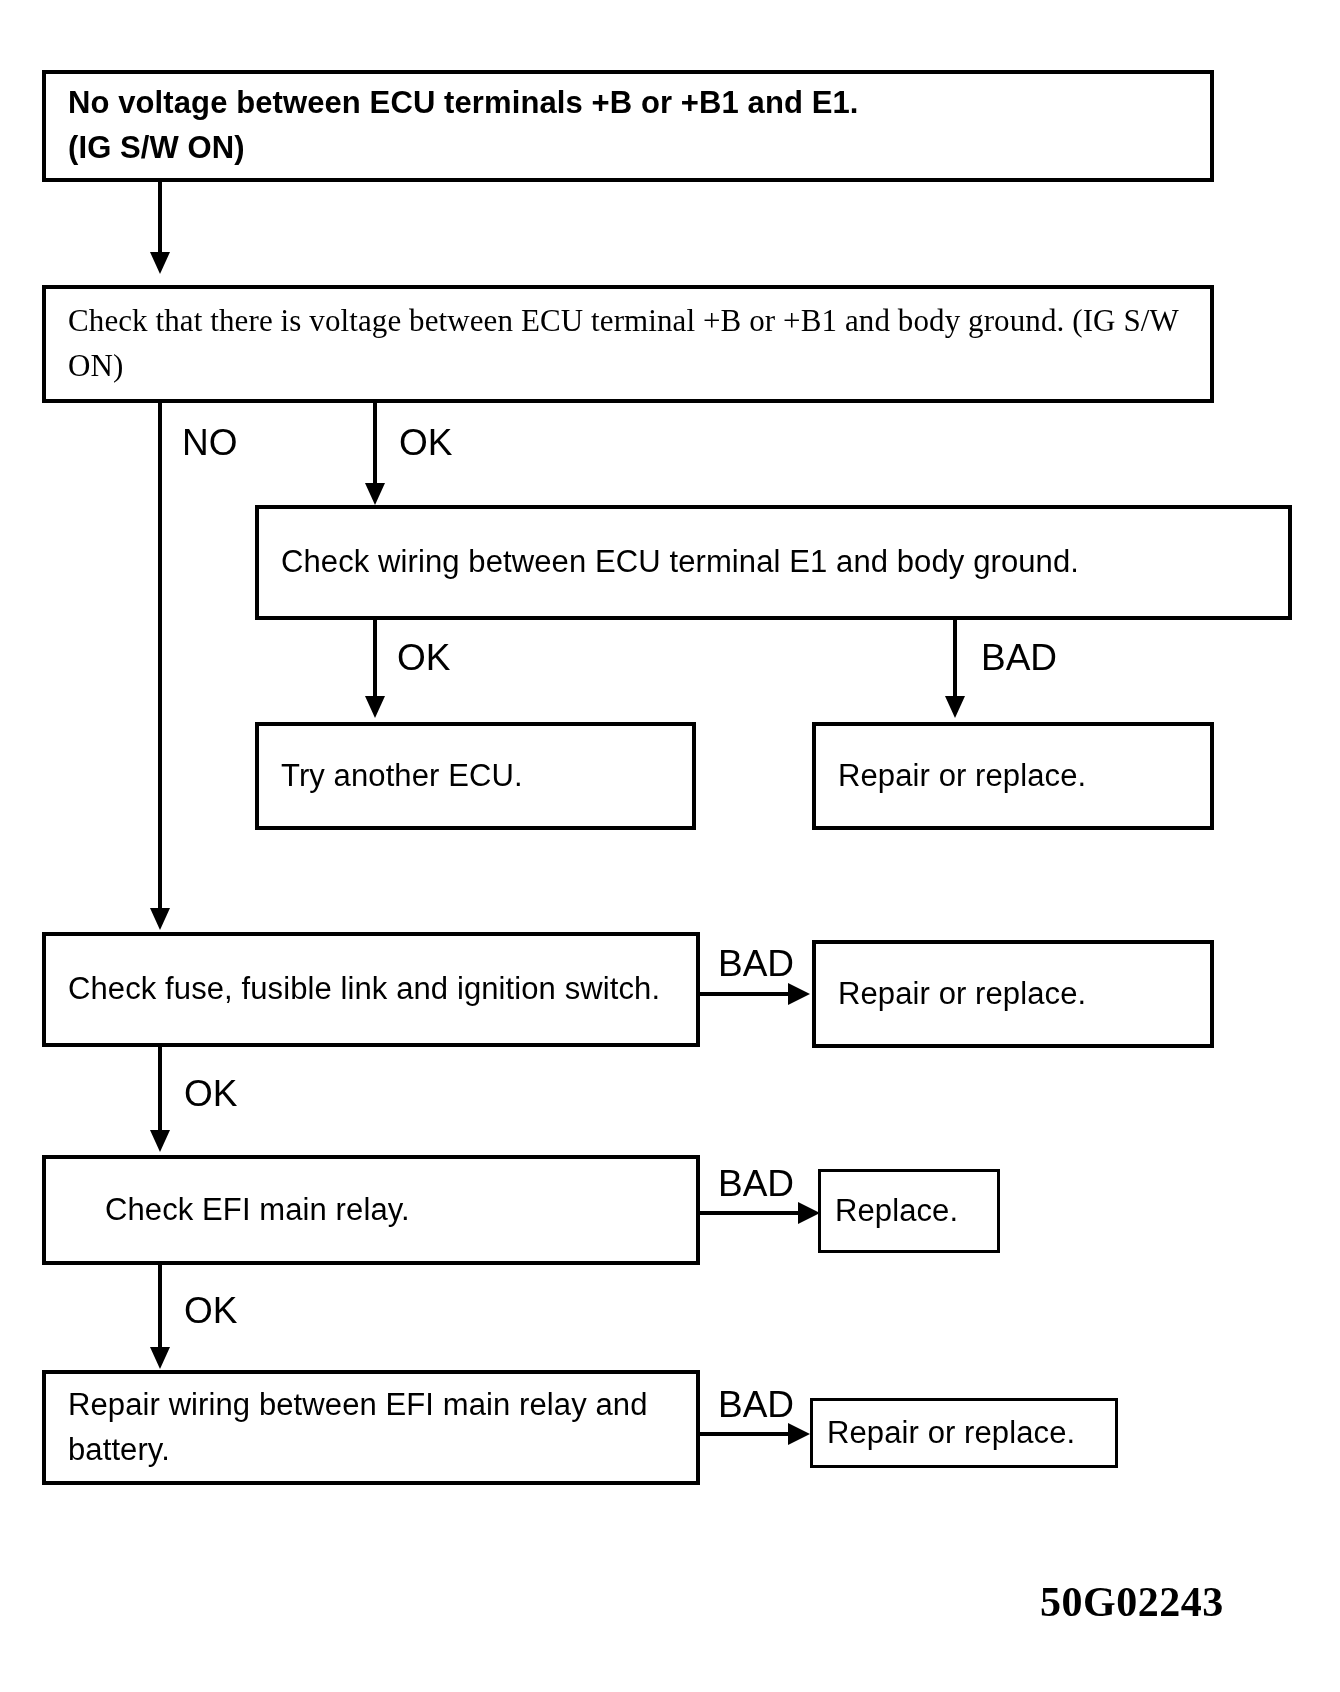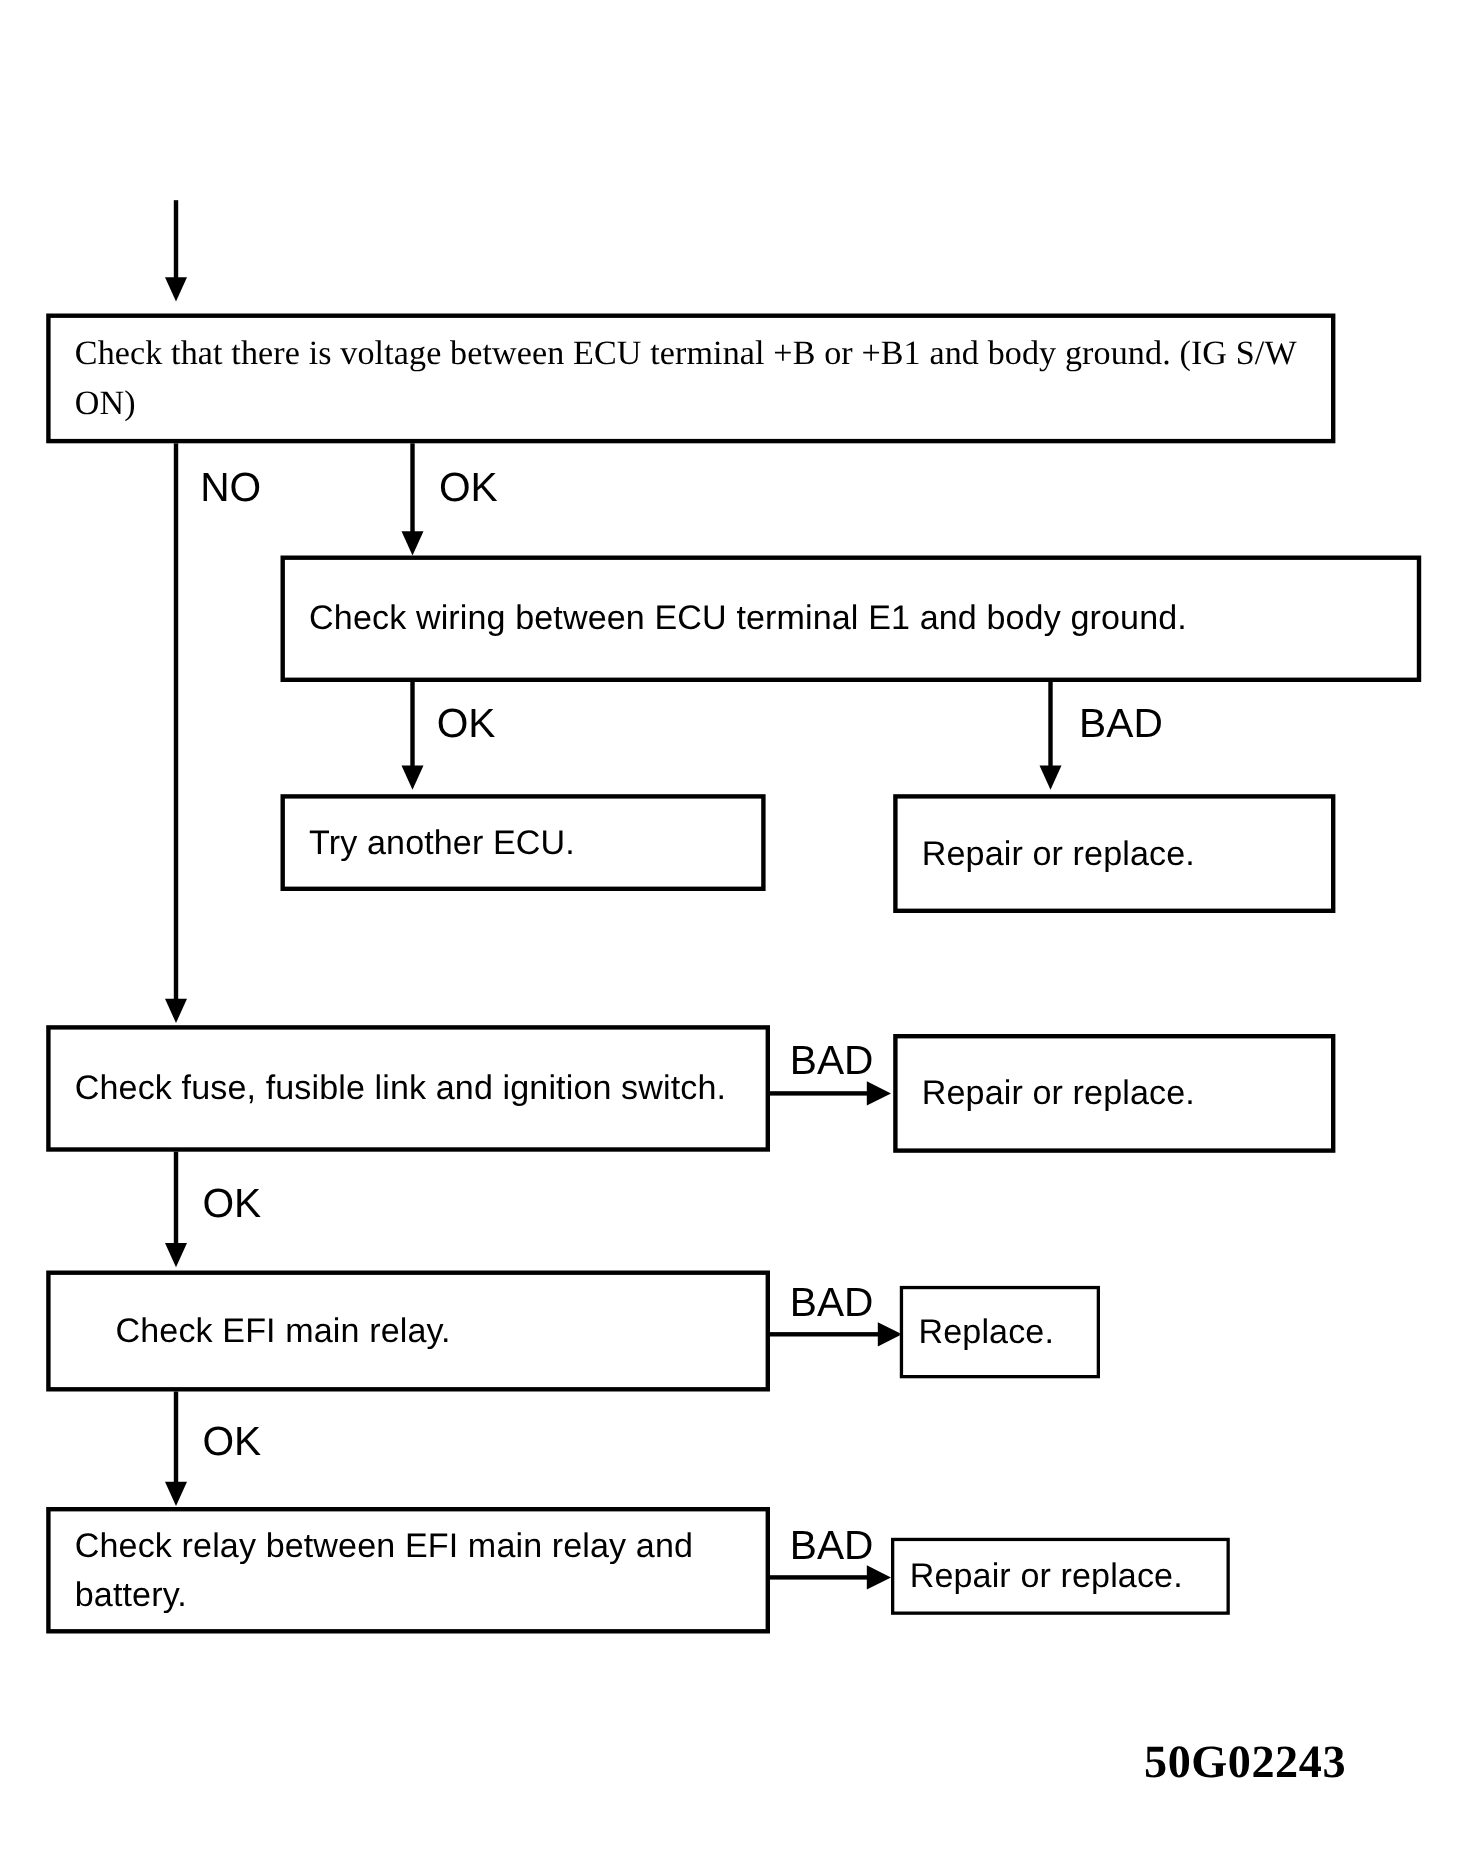--- a/index.html
+++ b/index.html
@@ -83,20 +83,24 @@
     font-size: 42px;
     letter-spacing: 0.5px;
     white-space: nowrap;
   }
 </style>
 </head>
 <body>
 
 <div id="page">
 
+  <div class="box bold" style="left:42px; top:70px; width:1172px; height:112px;">
+    <span class="txt">No voltage between ECU terminals +B or +B1 and E1.
+(IG S/W ON)</span>
+  </div>
 
   <div class="vline" style="left:158px; top:182px; width:4px; height:76px;"></div>
   <div class="arrow-down" style="left:150px; top:252px;"></div>
 
   <div class="box" style="left:42px; top:285px; width:1172px; height:118px;font-family:Liberation Serif, serif;">
     <span class="txt"><span>Check that there is voltage between ECU terminal +B or +B1 and</span> <span>body ground. (IG S/W ON)</span></span>
   </div>
 
   <div class="vline" style="left:158px; top:403px; width:4px; height:512px;"></div>
   <div class="arrow-down" style="left:150px; top:908px;"></div>
@@ -111,21 +115,21 @@
   </div>
 
   <div class="vline" style="left:373px; top:620px; width:4px; height:82px;"></div>
   <div class="arrow-down" style="left:365px; top:696px;"></div>
   <div class="edge-label" style="left:397px; top:639px;">OK</div>
 
   <div class="vline" style="left:953px; top:620px; width:4px; height:82px;"></div>
   <div class="arrow-down" style="left:945px; top:696px;"></div>
   <div class="edge-label" style="left:981px; top:639px;">BAD</div>
 
-  <div class="box" style="left:255px; top:722px; width:441px; height:88px;">
+  <div class="box" style="left:255px; top:722px; width:441px; height:108px;">
     <span class="txt">Try another ECU.</span>
   </div>
 
   <div class="box" style="left:812px; top:722px; width:402px; height:108px;">
     <span class="txt">Repair or replace.</span>
   </div>
 
   <div class="box" style="left:42px; top:932px; width:658px; height:115px;">
     <span class="txt"><span>Check fuse, fusible link and</span> <span>ignition switch.</span></span>
   </div>
@@ -152,21 +156,21 @@
 
   <div class="box thin small" style="left:818px; top:1169px; width:182px; height:84px;">
     <span class="txt">Replace.</span>
   </div>
 
   <div class="vline" style="left:158px; top:1265px; width:4px; height:88px;"></div>
   <div class="arrow-down" style="left:150px; top:1347px;"></div>
   <div class="edge-label" style="left:184px; top:1292px;">OK</div>
 
   <div class="box" style="left:42px; top:1370px; width:658px; height:115px;">
-    <span class="txt"><span>Check relay between EFI main</span> <span>relay and battery.</span></span>
+    <span class="txt"><span>Repair wiring between EFI main</span> <span>relay and battery.</span></span>
   </div>
 
   <div class="hline" style="left:700px; top:1432px; width:90px; height:4px;"></div>
   <div class="arrow-right" style="left:788px; top:1423px;"></div>
   <div class="edge-label" style="left:718px; top:1386px;">BAD</div>
 
   <div class="box thin small" style="left:810px; top:1398px; width:308px; height:70px;">
     <span class="txt">Repair or replace.</span>
   </div>
 

